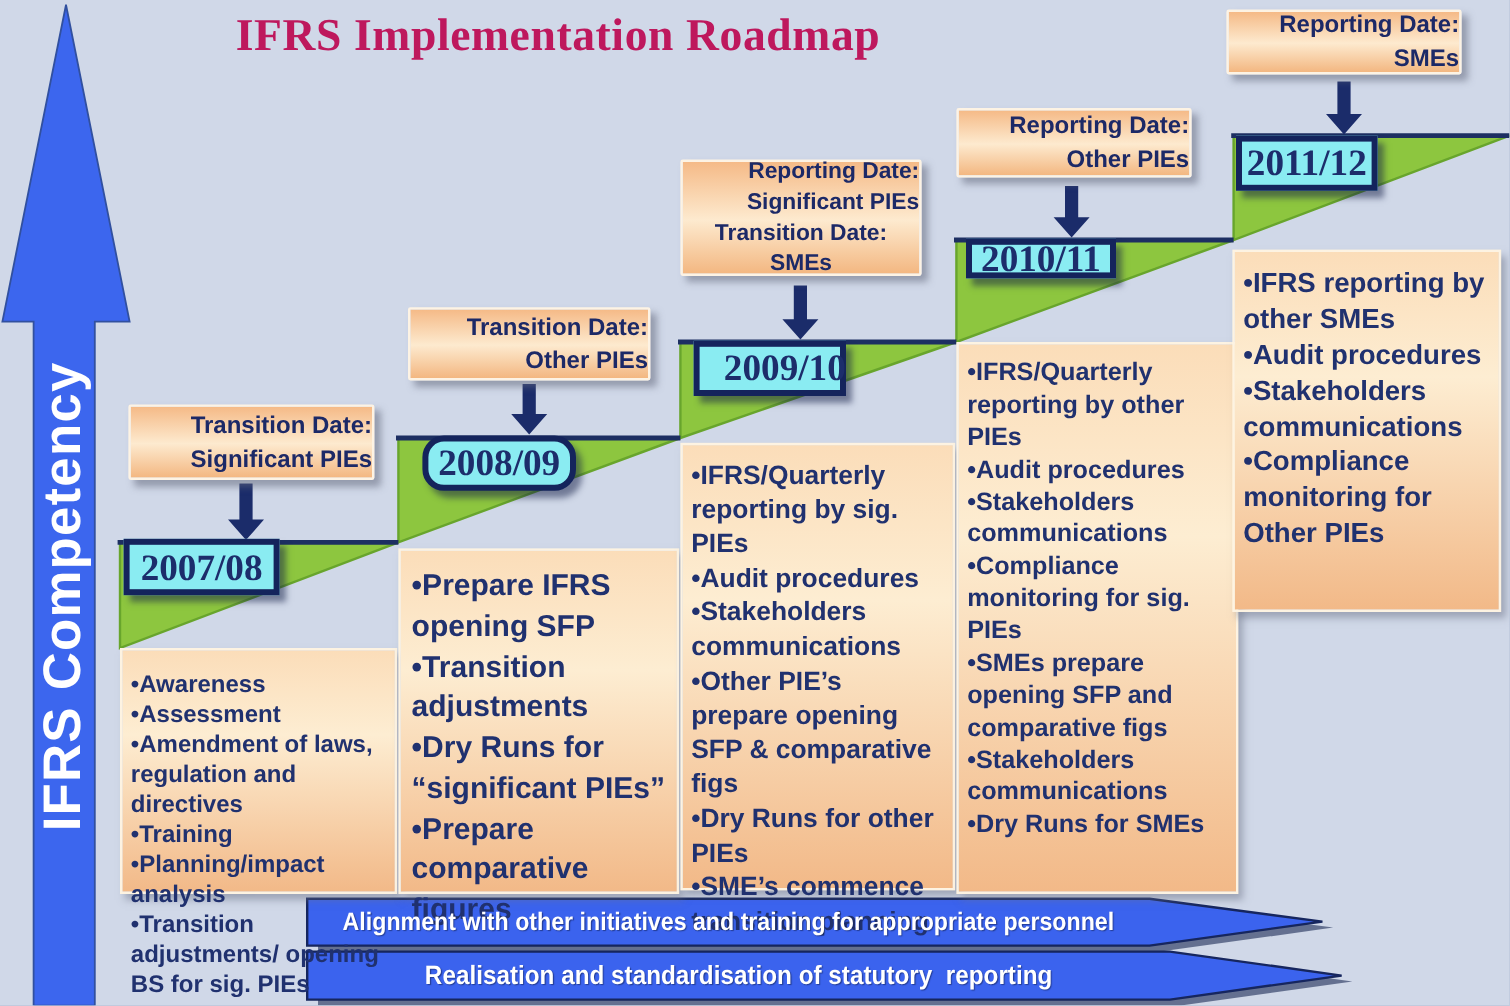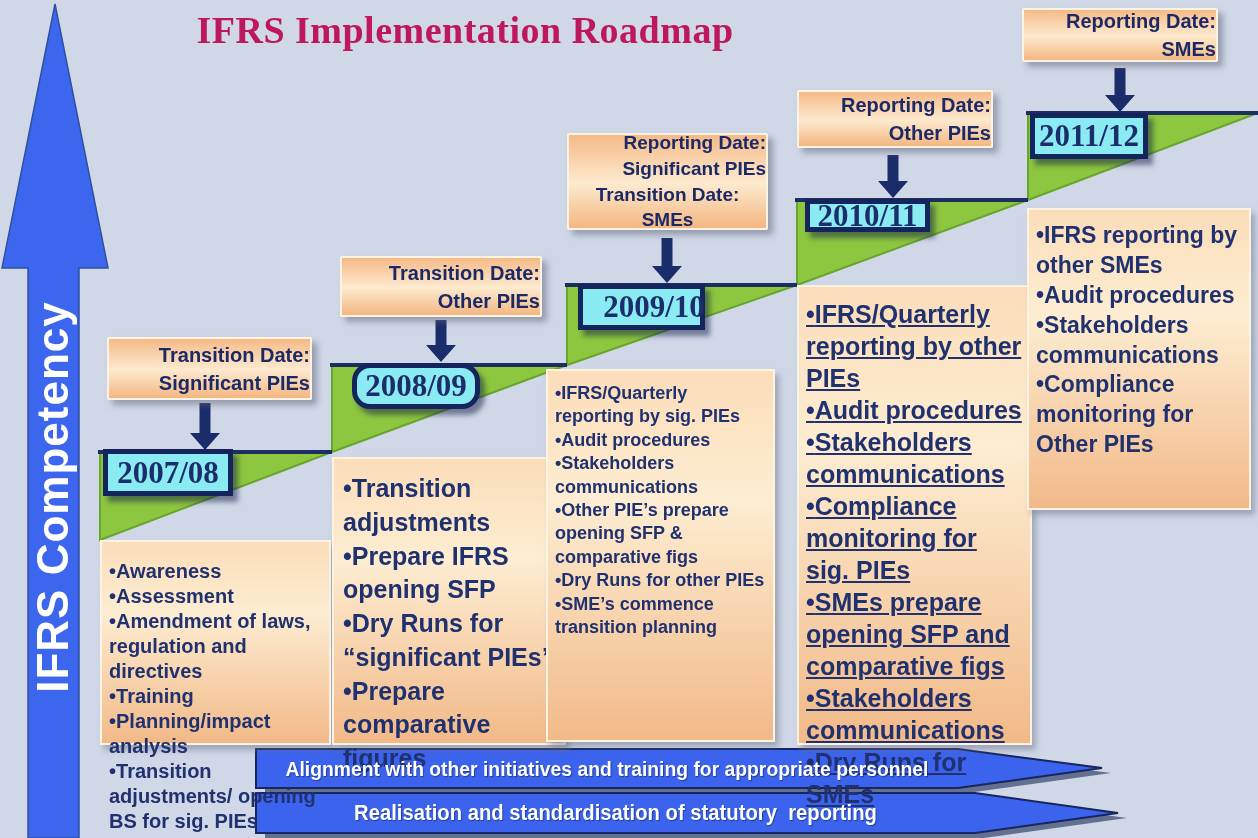--- a/index.html
+++ b/index.html
@@ -50,22 +50,22 @@
 
   .actbox{
     position:absolute; z-index:2; box-sizing:border-box;
     background:linear-gradient(180deg,#fbddb9 0%, #fdedd2 35%, #f2b988 100%);
     border:2px solid #fdf3e2;
     box-shadow:4px 5px 6px rgba(110,115,135,.5);
     color:#20316f; font-weight:bold;
   }
   .ab1{left:100px; top:540px; width:231px; height:205px; font-size:20px; line-height:1.25; padding:17px 7px;}
   .ab2{left:332px; top:457px; width:234px; height:288px; font-size:25px; line-height:1.35; padding:13px 9px;}
-  .ab3{left:546px; top:369px; width:229px; height:373px; font-size:18px; line-height:1.3;  padding:11px 7px;}
-  .ab4{left:797px; top:285px; width:235px; height:460px; font-size:25px; line-height:1.28; padding:11px 7px;text-decoration:underline;}
+  .ab3{left:567px; top:369px; width:229px; height:373px; font-size:22px; line-height:1.3;  padding:11px 7px;}
+  .ab4{left:797px; top:285px; width:235px; height:460px; font-size:21px; line-height:1.28; padding:11px 7px;}
   .ab5{left:1027px;top:208px; width:224px; height:302px; font-size:23px; line-height:1.3;  padding:11px 7px;}
   .bullet::before{content:"\2022";}
 
   .flow-text{
     position:absolute; z-index:2; color:#ffffff; font-weight:bold; font-size:21px;
     text-align:center; white-space:pre; transform:scaleX(.92);
     text-shadow:1px 1px 1px rgba(20,35,90,.6);
   }
   .ft1{left:256px; top:752px; width:702px; height:34px; line-height:34px;}
   .ft2{left:256px; top:796px; width:719px; height:34px; line-height:34px; font-size:22px;}
@@ -130,22 +130,22 @@
     </div>
 
   <div class="datebox db2">
 
   <div class="label-line">Transition Date:</div>
       <div class="label-line">Other PIEs</div>
     </div>
   <div class="yearbox yb2">2008/09</div>
   <div class="actbox ab2">
 
-  <div class="bullet">Transition adjustments</div>
-      <div class="bullet">Prepare IFRS opening SFP</div>
+  <div class="bullet">Prepare IFRS opening SFP</div>
+      <div class="bullet">Transition adjustments</div>
       <div class="bullet">Dry Runs for “significant PIEs”</div>
       <div class="bullet">Prepare comparative figures</div>
     </div>
 
   <div class="datebox db3">
 
   <div class="label-line">Reporting Date:</div>
       <div class="label-line">Significant PIEs</div>
       <div class="label-line">Transition Date: SMEs</div>
     </div>

